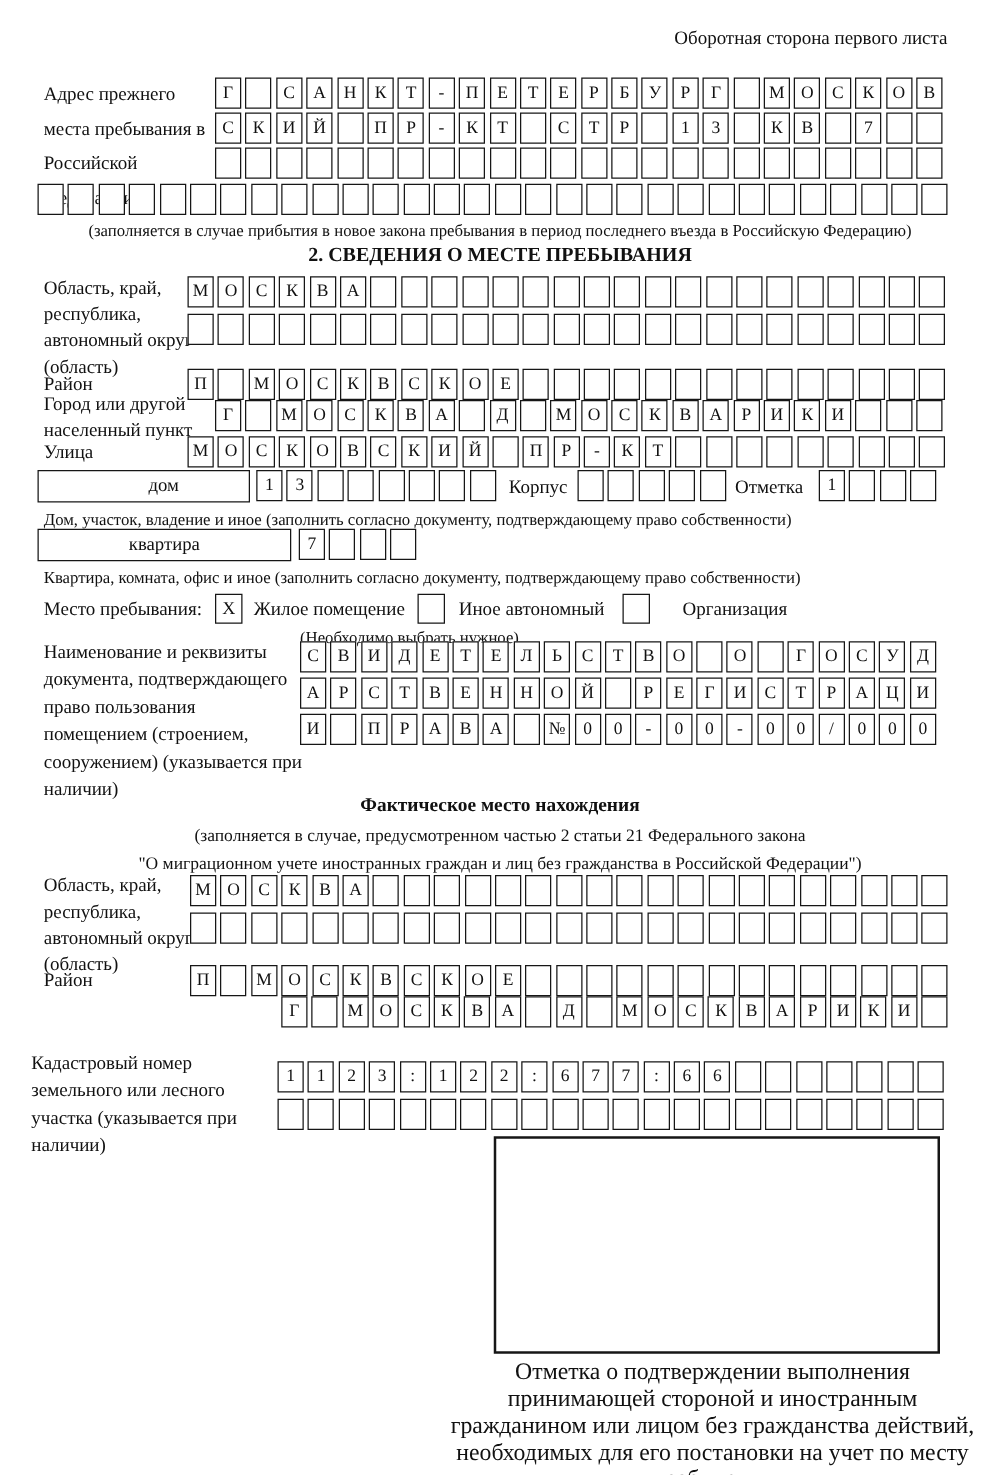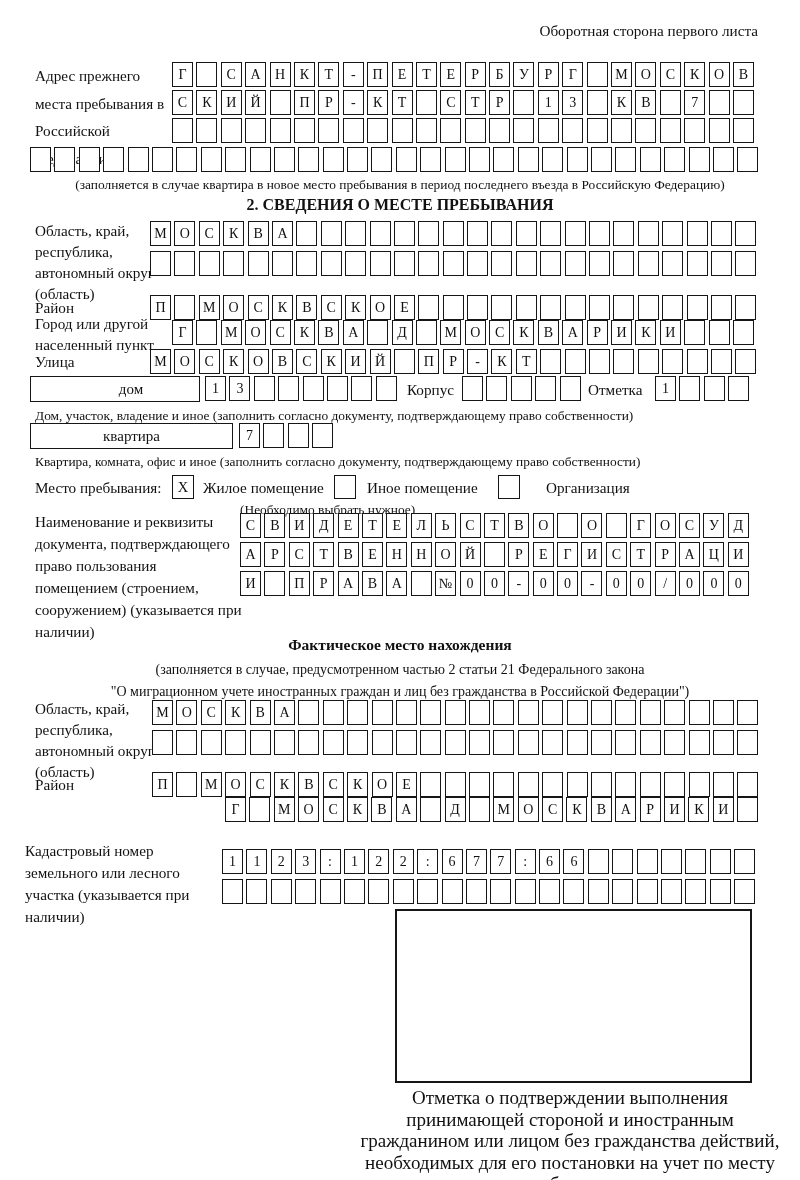--- a/index.html
+++ b/index.html
@@ -130,21 +130,21 @@
       <span class="cell"></span>
       <span class="cell"></span>
       <span class="cell"></span>
       <span class="cell"></span>
       <span class="cell"></span>
       <span class="cell"></span>
       <span class="cell"></span>
       <span class="cell"></span>
       <span class="cell"></span>
     </div>
-  <div class="note ctr" style="top:176px;">(заполняется в случае квартира в новое место пребывания в период последнего въезда в Российскую Федерацию)</div>
+  <div class="note ctr" style="top:176px;">(заполняется в случае прибытия в новое закона пребывания в период последнего въезда в Российскую Федерацию)</div>
 
   <div class="title" style="top:196px;">2. СВЕДЕНИЯ О МЕСТЕ ПРЕБЫВАНИЯ</div>
 
   <div class="lbl" style="left:35px;top:220px;width:122px;">Область, край, республика, автономный округ (область)</div>
   <div class="cells" style="left:150px;top:221px;">
       <span class="cell">М</span>
       <span class="cell">О</span>
       <span class="cell">С</span>
       <span class="cell">К</span>
       <span class="cell">В</span>
@@ -317,21 +317,21 @@
       <span class="cell"></span>
       <span class="cell"></span>
       <span class="cell"></span>
     </div>
   <div class="note" style="left:35px;top:453px;">Квартира, комната, офис и иное (заполнить согласно документу, подтверждающему право собственности)</div>
 
   <div class="lbl" style="left:35px;top:477px;">Место пребывания:</div>
   <div class="chk" style="left:172px;top:475px;">X</div>
   <div class="lbl" style="left:203px;top:477px;">Жилое помещение</div>
   <div class="chk" style="left:334px;top:475px;"></div>
-  <div class="lbl" style="left:367px;top:477px;">Иное помещение</div>
+  <div class="lbl" style="left:367px;top:477px;">Иное автономный</div>
   <div class="chk" style="left:498px;top:475px;"></div>
   <div class="lbl" style="left:546px;top:477px;">Организация</div>
   <div class="note" style="left:240px;top:501px;">(Необходимо выбрать нужное)</div>
 
   <div class="lbl" style="left:35px;top:511px;width:208px;line-height:22px;">Наименование и реквизиты документа, подтверждающего право пользования помещением (строением, сооружением) (указывается при наличии)</div>
   <div class="cells" style="left:240px;top:513px;">
       <span class="cell">С</span>
       <span class="cell">В</span>
       <span class="cell">И</span>
       <span class="cell">Д</span>

